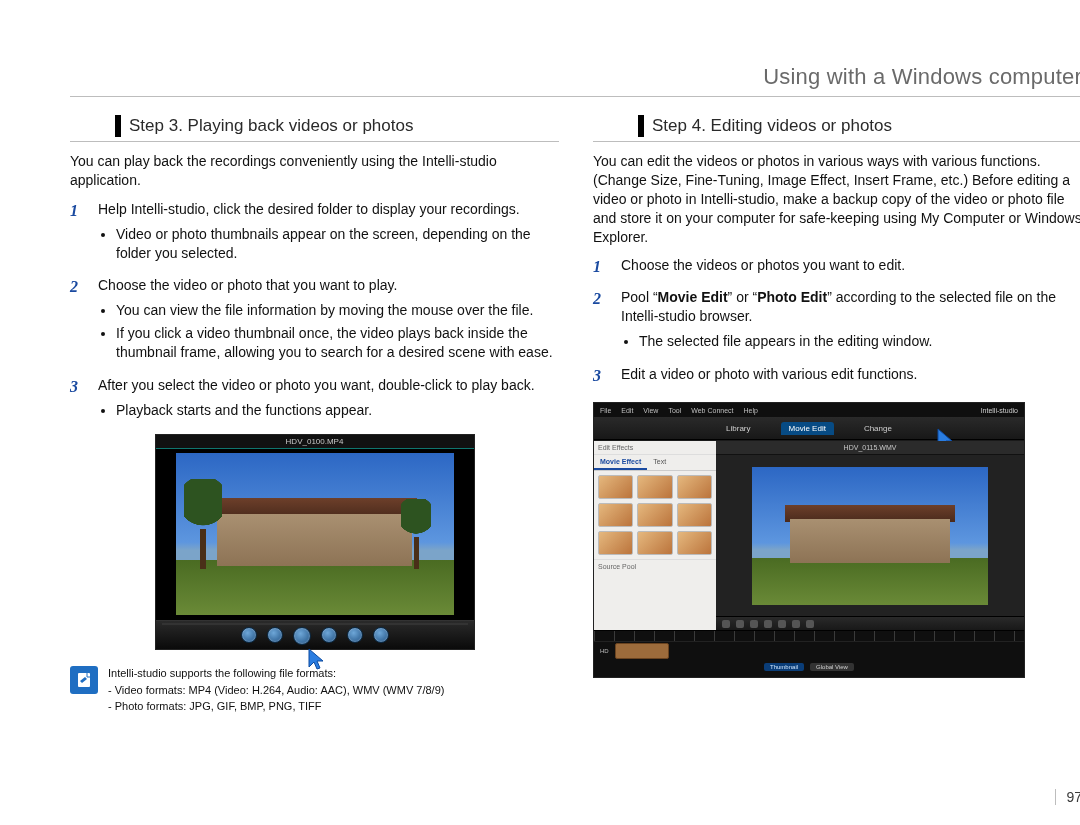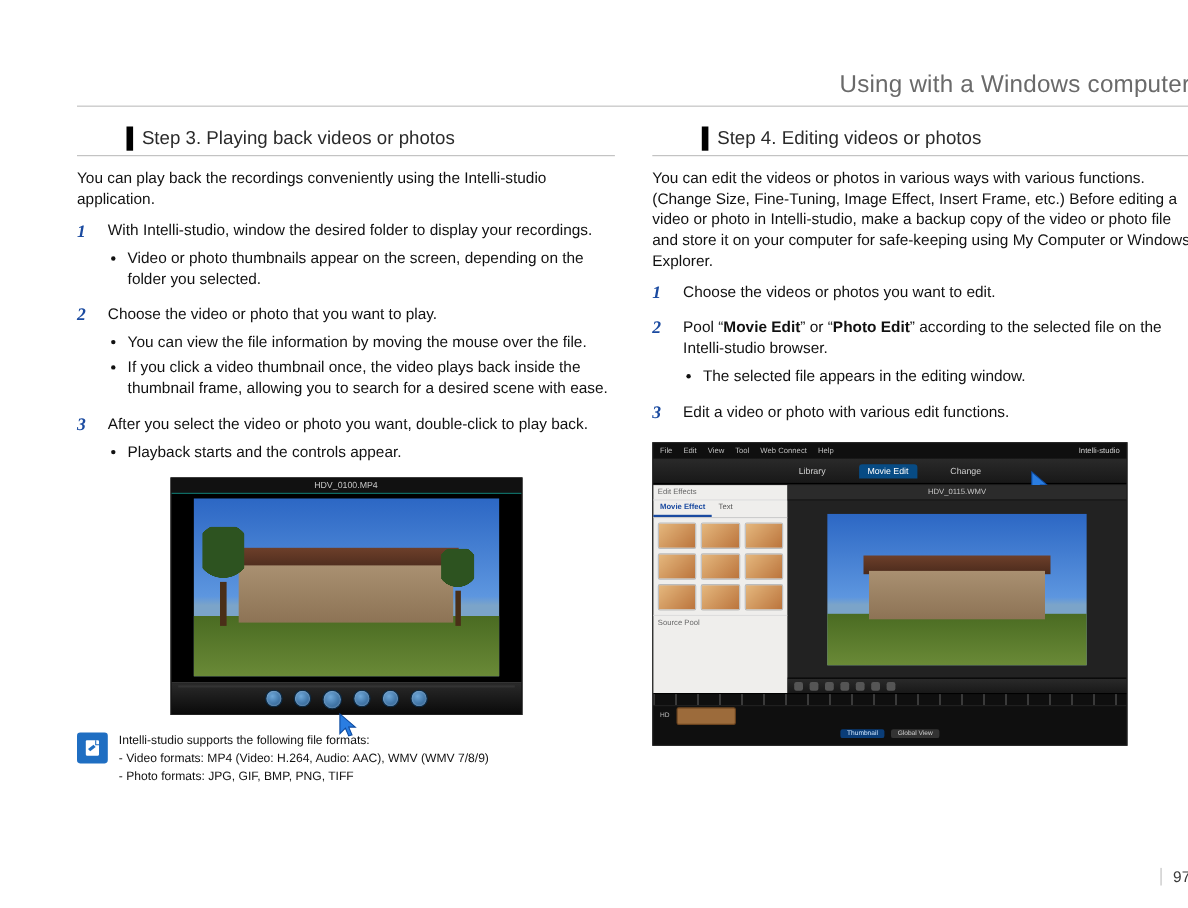--- a/index.html
+++ b/index.html
@@ -206,42 +206,42 @@
         <span class="bar"></span>
         <span class="step-title">Step 3. Playing back videos or photos</span>
       </div>
 
       <p class="intro">You can play back the recordings conveniently using the Intelli-studio application.</p>
 
       <ol class="num">
         <li>
           <span class="n">1</span>
           <div class="body">
-            <span>With Intelli-studio, window the desired folder to display your recordings.</span>
+            <span>Help Intelli-studio, click the desired folder to display your recordings.</span>
             <ul class="sub">
               <li>Video or photo thumbnails appear on the screen, depending on the folder you selected.</li>
             </ul>
           </div>
         </li>
         <li>
           <span class="n">2</span>
           <div class="body">
             <span>Choose the video or photo that you want to play.</span>
             <ul class="sub">
               <li>You can view the file information by moving the mouse over the file.</li>
               <li>If you click a video thumbnail once, the video plays back inside the thumbnail frame, allowing you to search for a desired scene with ease.</li>
             </ul>
           </div>
         </li>
         <li>
           <span class="n">3</span>
           <div class="body">
             <span>After you select the video or photo you want, double-click to play back.</span>
             <ul class="sub">
-              <li>Playback starts and the controls appear.</li>
+              <li>Playback starts and the functions appear.</li>
             </ul>
           </div>
         </li>
       </ol>
 
       <div class="playback-fig">
         <div class="pb-win">
           <div class="pb-title">HDV_0100.MP4</div>
           <div class="pb-scene">
             <div class="sky"></div>

